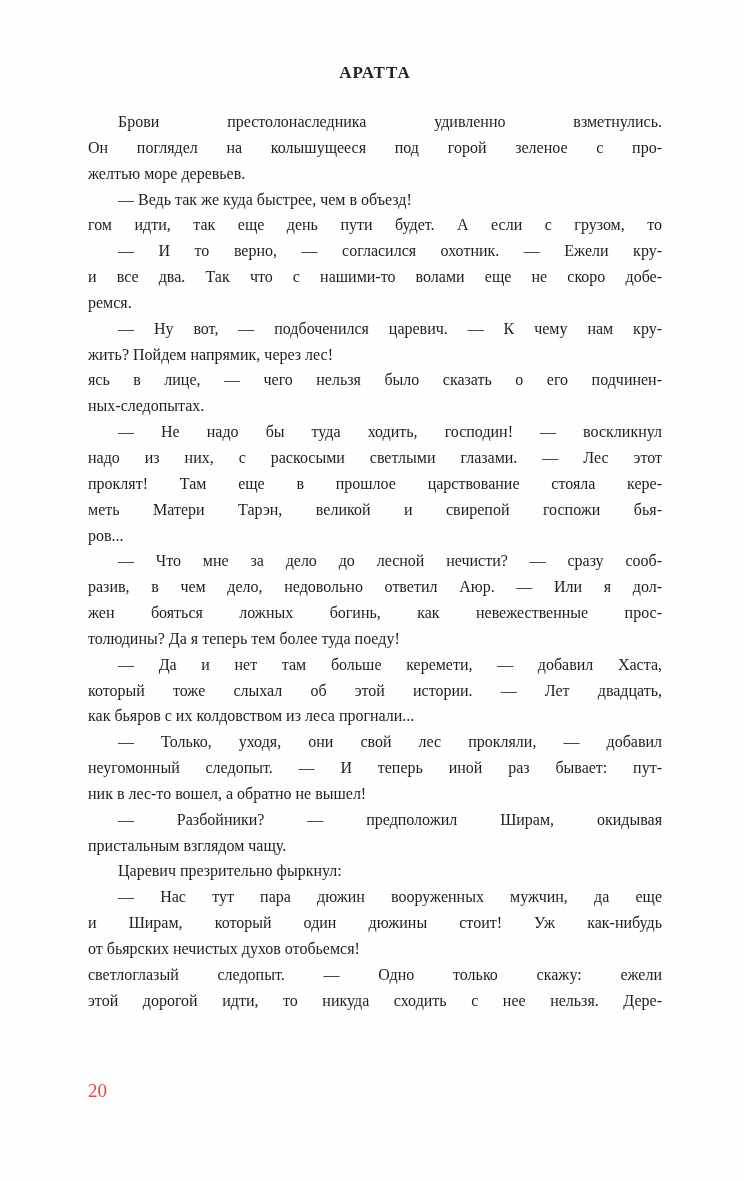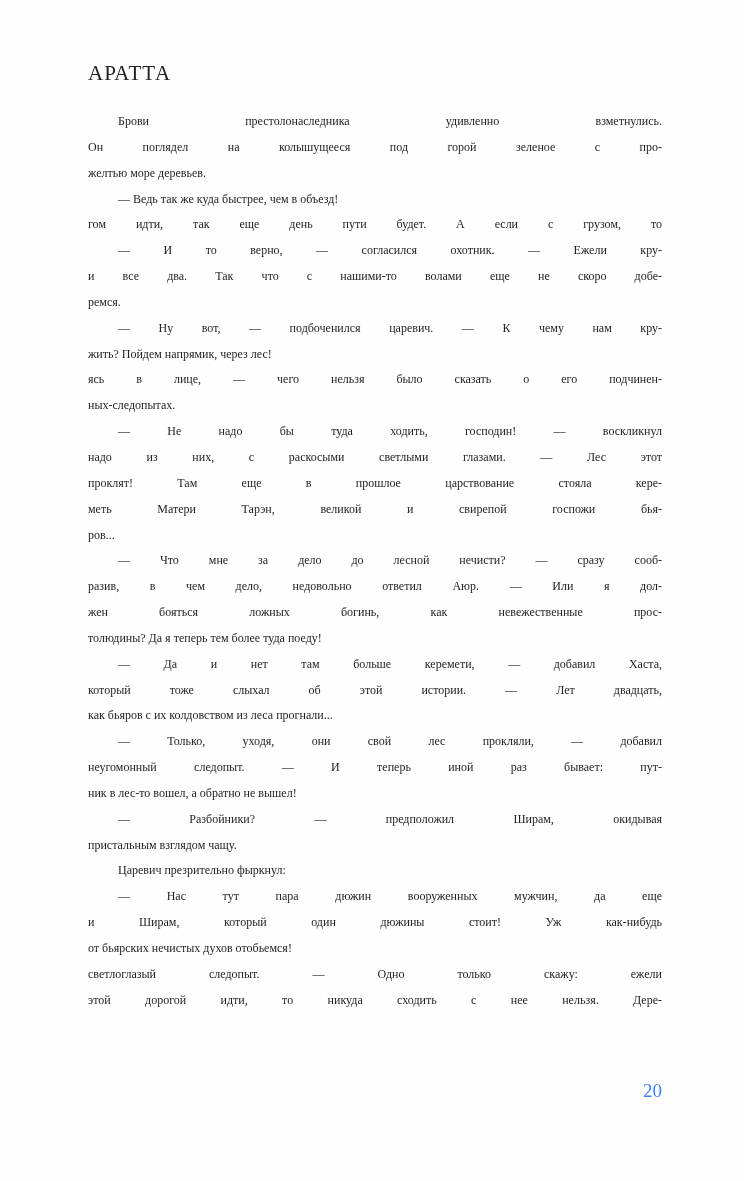--- a/index.html
+++ b/index.html
@@ -14,54 +14,55 @@
     background: #fefefe;
     font-family: "Liberation Serif", serif;
     color: #1e1e1e;
     overflow: hidden;
   }
   .running-header {
     position: absolute;
     top: 63px;
     left: 88px;
     width: 574px;
-    text-align: left;
-    font-size: 21px;
+    text-align: center;
+    font-size: 17px;
     line-height: 20px;
     letter-spacing: 1px;
     color: #232323;
+    font-weight: bold;
   }
   .text-block {
     position: absolute;
     top: 109px;
     left: 88px;
     width: 574px;
   }
   .line {
-    font-size: 12px;
+    font-size: 16px;
     line-height: 25.85px;
     text-align: justify;
     text-align-last: justify;
     white-space: normal;
   }
   .line.para-first {
     padding-left: 30px;
   }
   .line.para-last {
     text-align-last: left;
   }
   .page-number {
     position: absolute;
     top: 1080px;
     left: 88px;
     width: 574px;
-    text-align: right;
+    text-align: left;
     font-size: 19px;
     line-height: 22px;
-    color: #3b82f6;
+    color: #ef4444;
   }
 </style>
 </head>
 <body>
 
 <div class="page">
   <div class="running-header">АРАТТА</div>
 
   <div class="text-block" id="text-block">
       <div class="line para-first">Брови престолонаследника удивленно взметнулись.</div>

